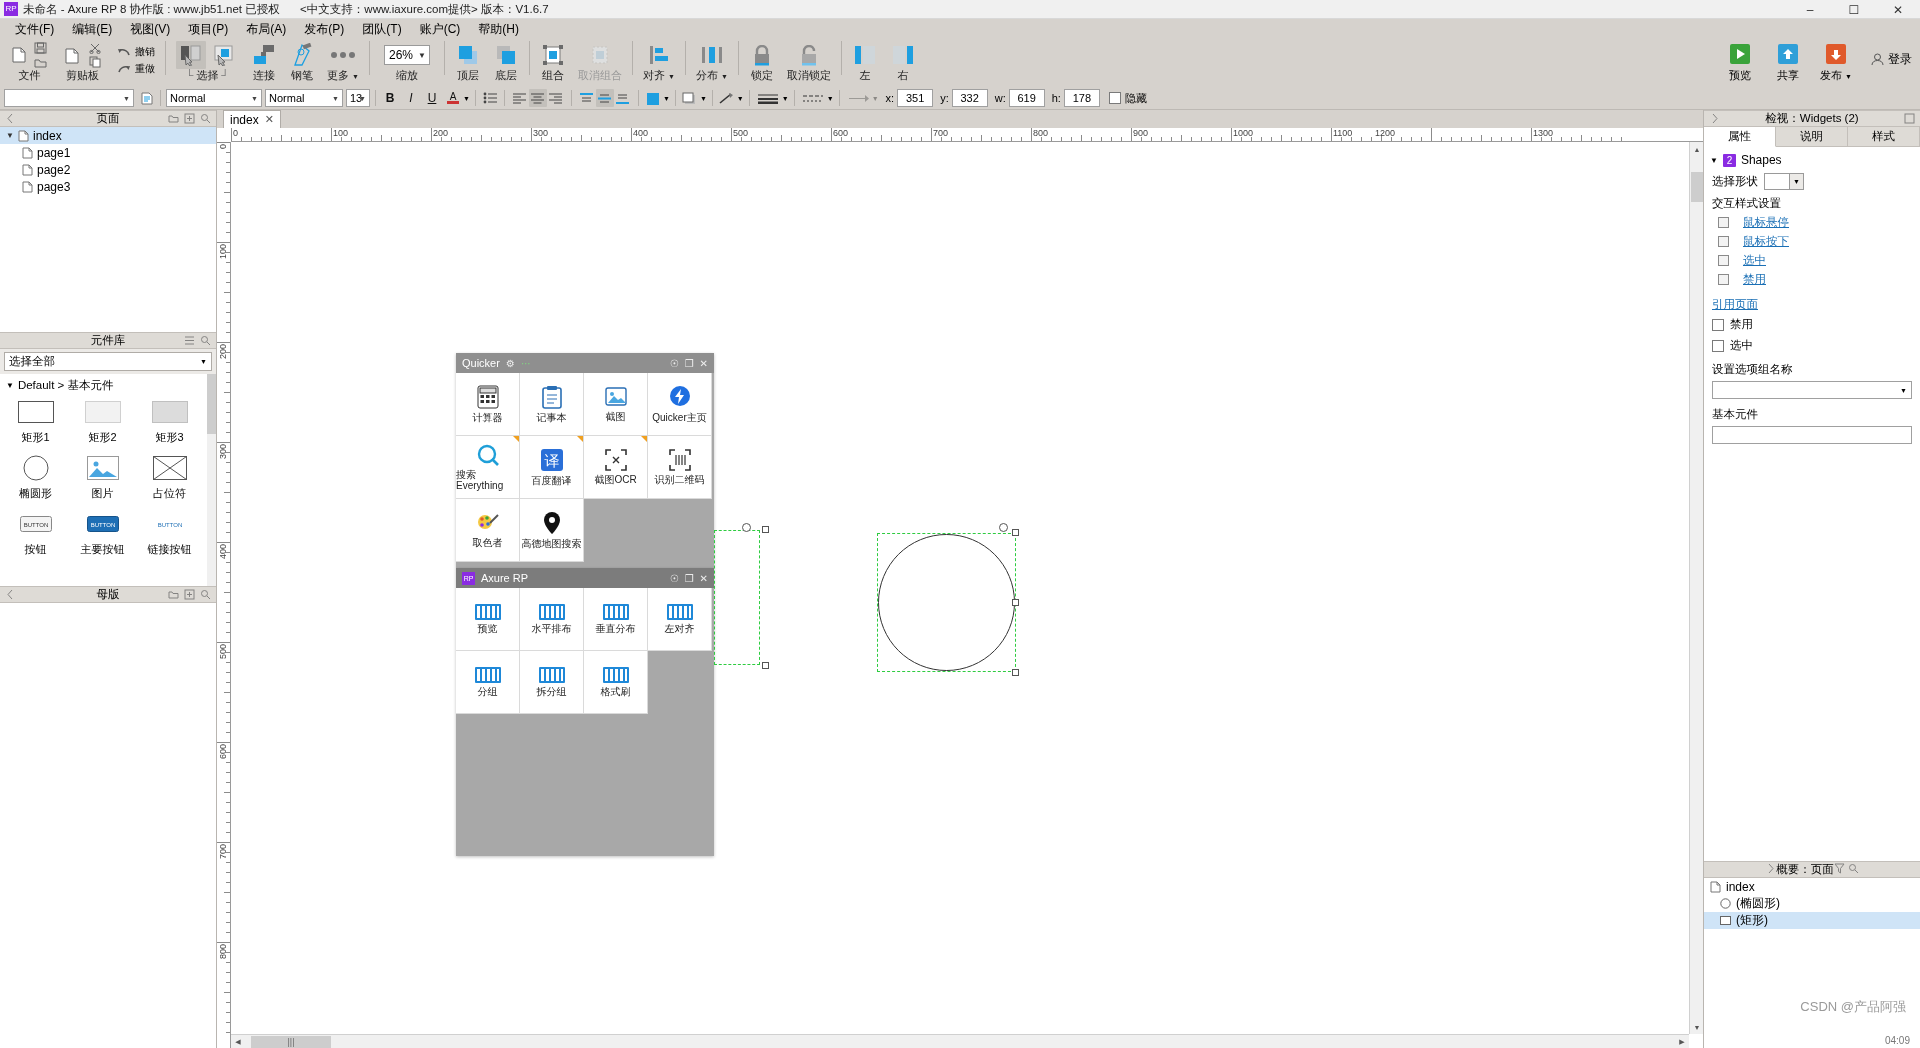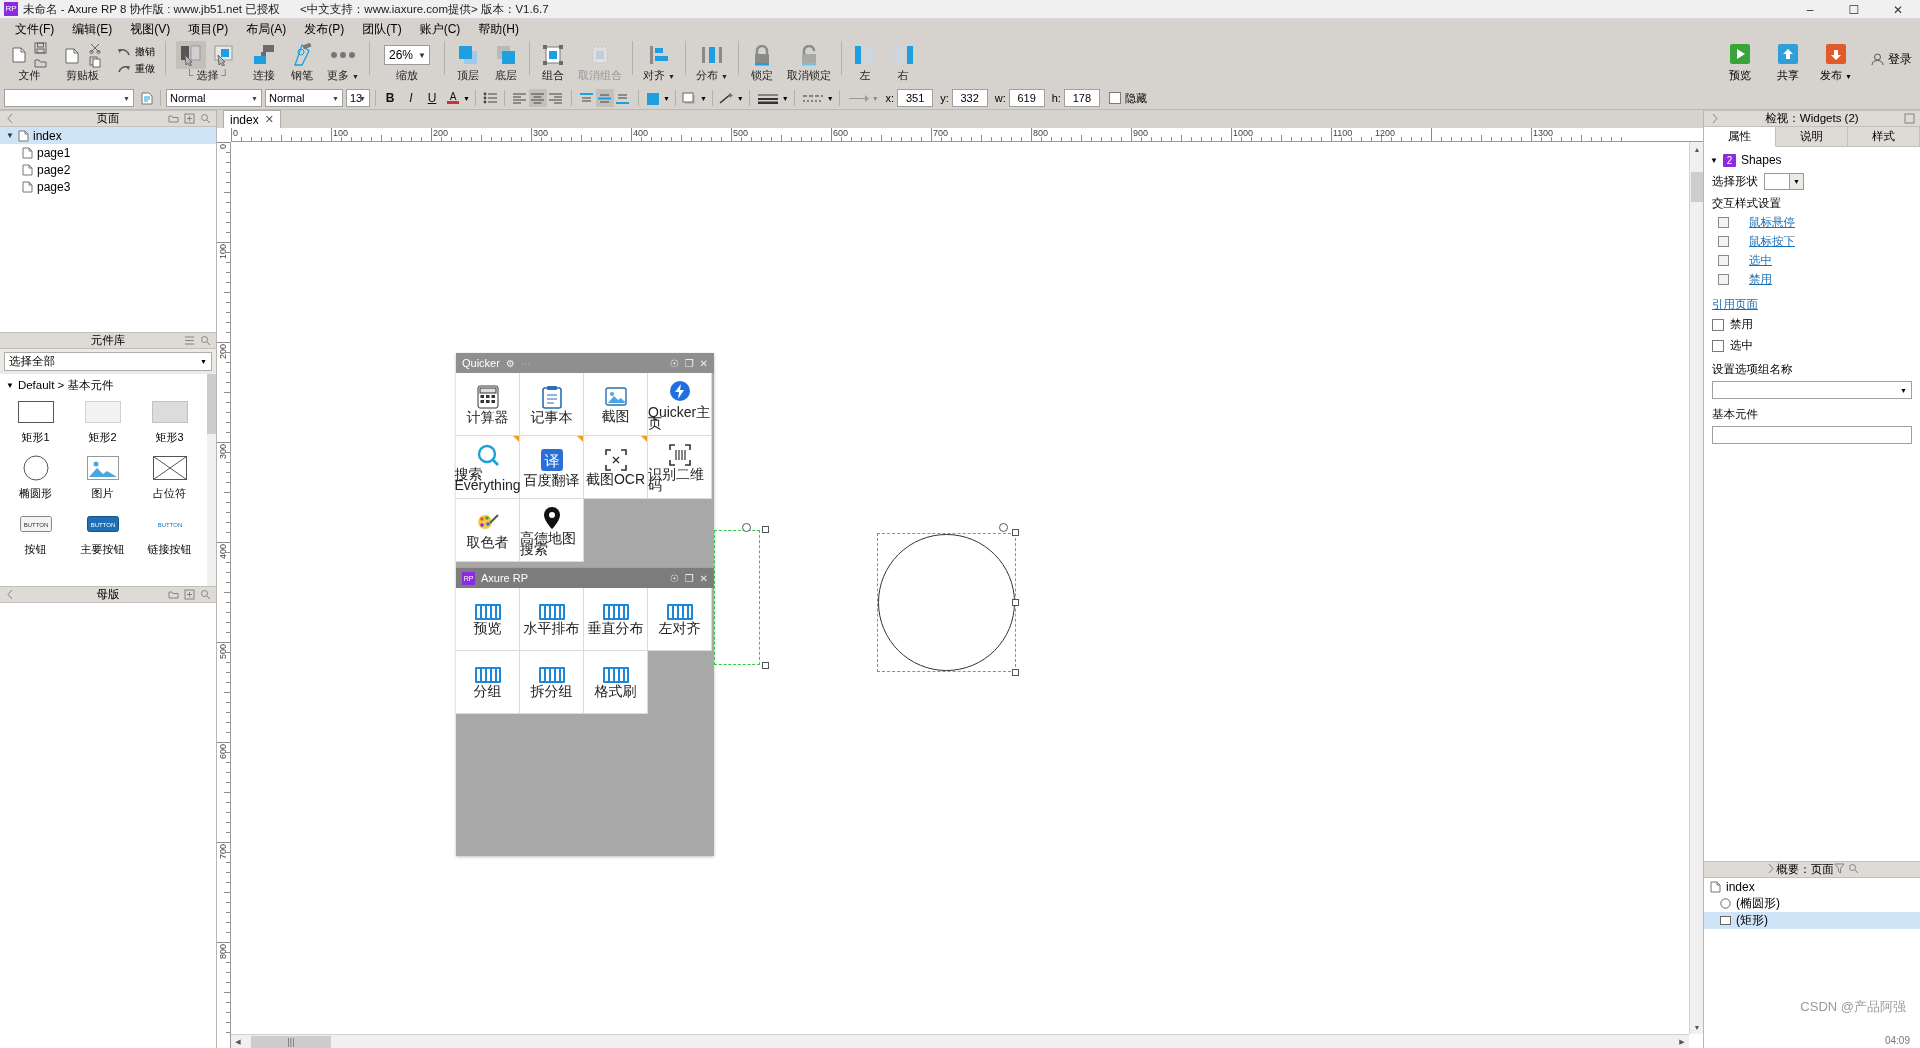--- a/index.html
+++ b/index.html
@@ -138,21 +138,21 @@
   .mockwin { position: absolute; background: #a8a8a8; box-shadow: 0 1px 3px rgba(0,0,0,.25); }
   .mockbar { height: 20px; background: #8f8f8f; display: flex; align-items: center; padding: 0 6px;
              color: #fff; font-size: 11px; gap: 6px; }
   .mockbar .sp { flex: 1; }
   .mockbar .bi { opacity: .85; font-size: 10px; }
   .qgrid { display: flex; flex-wrap: wrap; background: #a8a8a8; }
   .qcell { width: 64px; height: 63px; background: #fff; border-right: 1px solid #dadada;
            border-bottom: 1px solid #dadada; display: flex; flex-direction: column;
            align-items: center; justify-content: center; gap: 3px; position: relative; }
   .qcell.empty { background: #a8a8a8; border-color: #a8a8a8; }
-  .qcell .ql { font-size: 14px; color: #222; line-height: 11px; }
+  .qcell .ql { font-size: 10px; color: #222; line-height: 11px; }
   .qcell .corner { position: absolute; right: 0; top: 0; width: 0; height: 0;
                    border-left: 6px solid transparent; border-top: 6px solid #f0a020; }
   .axbar { background: #7c7c7c; }
   .axbar .rp { width: 13px; height: 13px; background: #8a2be2; color: #fff; font-size: 7px;
                line-height: 13px; text-align: center; }
   .kbdicon { width: 26px; height: 16px; background: #1e88d8; position: relative; border-radius: 1px; }
   .kbdicon::after { content: ""; position: absolute; inset: 2px; background:
     repeating-linear-gradient(90deg, #fff 0 3px, #1e88d8 3px 5px); }
 
   
@@ -171,21 +171,21 @@
   .rbody { background: #fff; flex: 1; overflow: hidden; padding: 0; }
   .sect { display: flex; align-items: center; gap: 5px; padding: 6px 6px 4px 6px; font-size: 12px; }
   .badge { background: #8a2be2; color: #fff; font-size: 10px; min-width: 13px; height: 13px;
            display: inline-flex; align-items: center; justify-content: center; border-radius: 1px; }
   .rlabel { font-size: 11.5px; padding: 4px 8px 2px 8px; }
   .rrow { display: flex; align-items: center; gap: 6px; padding: 2px 8px; font-size: 11.5px; }
   .swatch { width: 26px; height: 17px; border: 1px solid #9a9a9a; background: #fff; position: relative; }
   .swcar { width: 14px; height: 17px; border: 1px solid #9a9a9a; border-left: none; background: #eceae7;
            display: flex; align-items: center; justify-content: center; font-size: 7px; }
   .link { color: #1a6fb5; text-decoration: underline; font-size: 11.5px; }
-  .ilink { display: flex; align-items: center; gap: 20px; padding: 2px 8px 2px 14px; }
+  .ilink { display: flex; align-items: center; gap: 14px; padding: 2px 8px 2px 14px; }
   .miniico { width: 11px; height: 11px; border: 1px solid #8a8a8a; background: #f3f3f3; }
   .cbrow { display: flex; align-items: center; gap: 6px; padding: 3px 8px; font-size: 11.5px; }
   .tinput { margin: 2px 8px; height: 18px; border: 1px solid #a0a0a0; background: #fff;
             display: flex; align-items: center; font-size: 11px; position: relative; }
   .tinput .car { position: absolute; right: 4px; font-size: 7px; }
   .outlinehead { height: 17px; background: #dedbd6; display: flex; align-items: center;
                  justify-content: center; position: relative; font-size: 11.5px;
                  border-top: 1px solid #c3bfba; border-bottom: 1px solid #c3bfba; }
   .outbody { background: #fff; height: 170px; font-size: 12px; }
   .orow { display: flex; align-items: center; height: 17px; gap: 5px; padding-left: 6px; }

